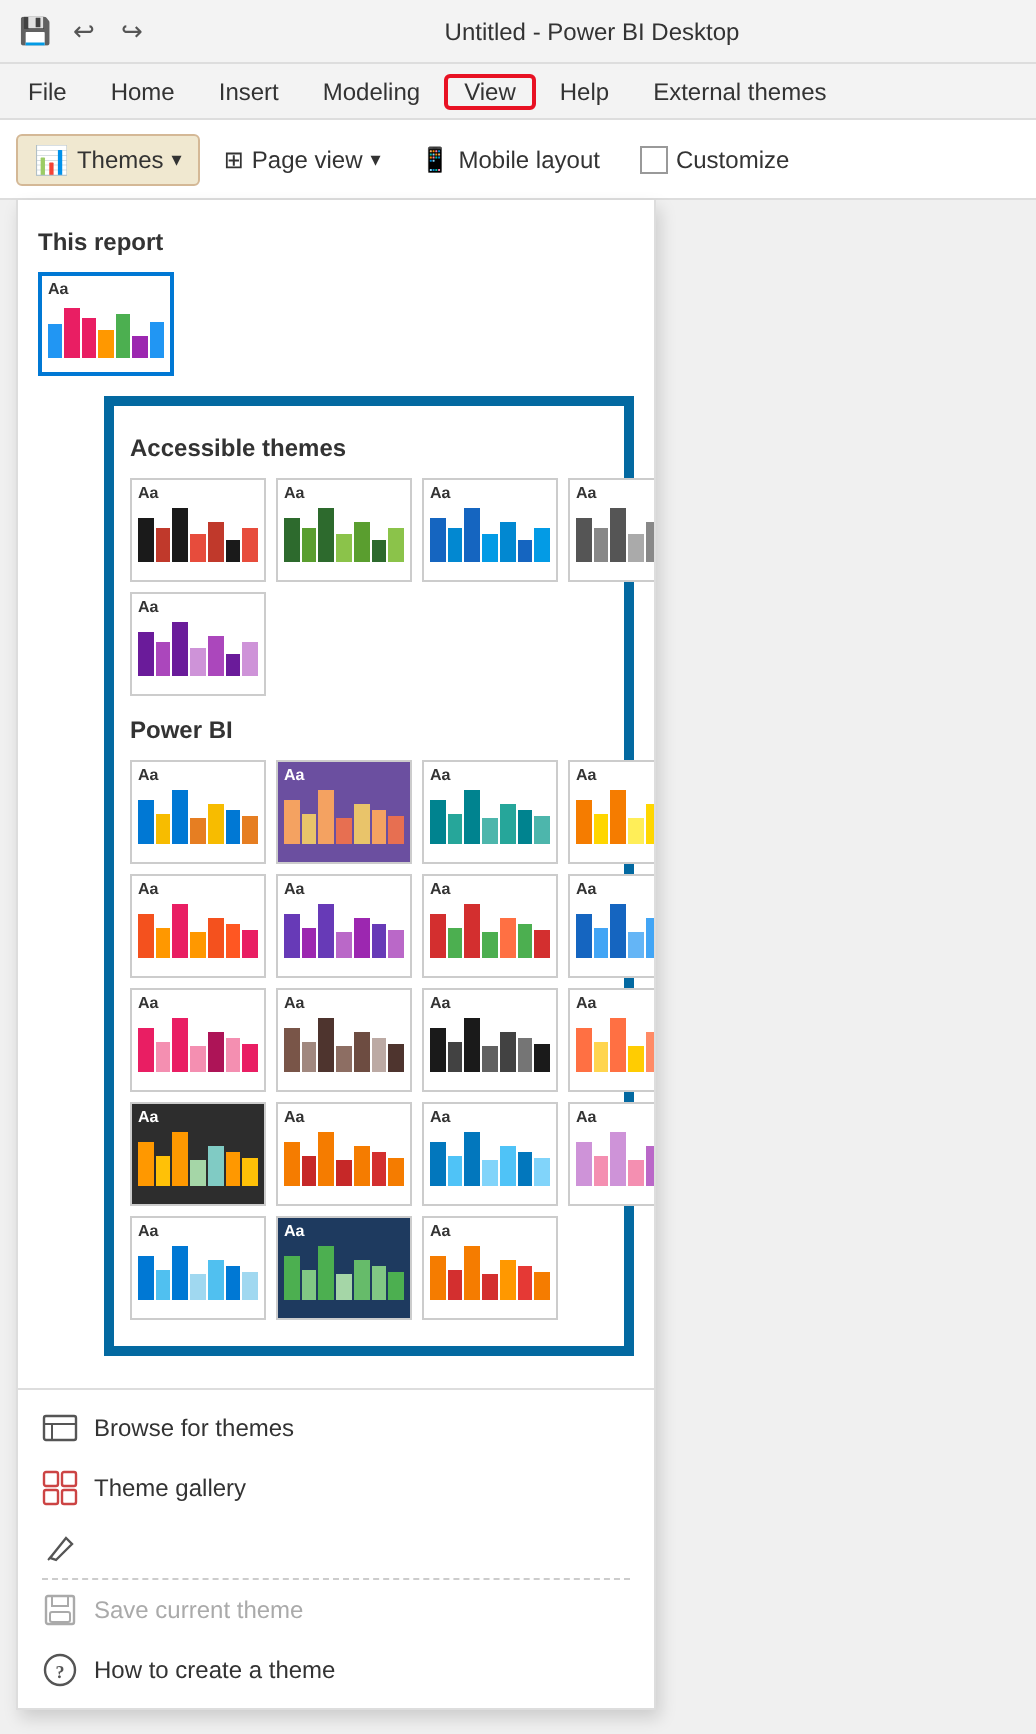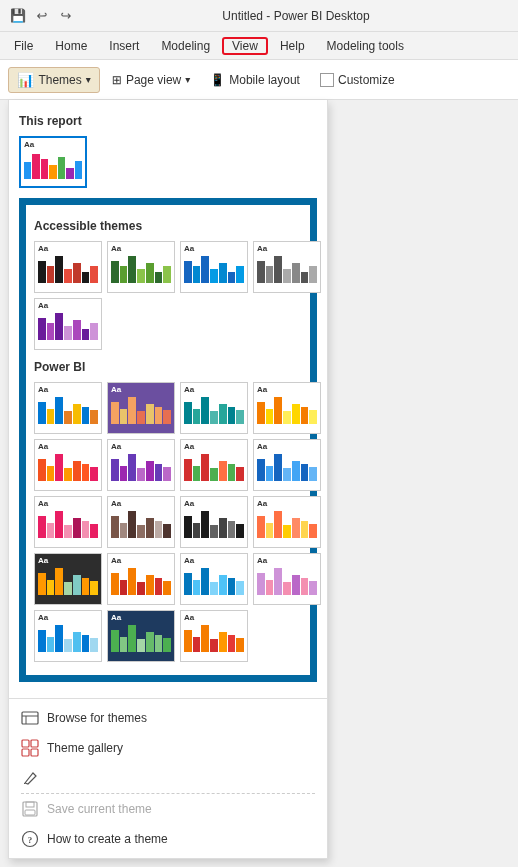--- a/index.html
+++ b/index.html
@@ -113,23 +113,24 @@
       margin-top: 6px;
     }
 
     .current-theme-row {
       display: flex;
       gap: 6px;
       margin-bottom: 10px;
     }
 
     .accessible-section {
-      border: 7px solid #0369a1;
+      border: 5px solid #0369a1;
       padding: 8px;
       margin-bottom: 8px;
+      margin-left: 33px;
     }
 
     .theme-grid {
       display: grid;
       grid-template-columns: repeat(4, 1fr);
       gap: 5px;
       margin-bottom: 5px;
     }
 
     .theme-thumb {
@@ -219,21 +220,21 @@
   <div class="title-text">Untitled - Power BI Desktop</div>
 </div>
 
 <div class="menu-bar">
   <div class="menu-item">File</div>
   <div class="menu-item">Home</div>
   <div class="menu-item">Insert</div>
   <div class="menu-item">Modeling</div>
   <div class="menu-item highlighted">View</div>
   <div class="menu-item">Help</div>
-  <div class="menu-item">Modeling tools</div>
+  <div class="menu-item">External themes</div>
 </div>
 
 <div class="ribbon-bar">
   <div class="ribbon-btn">
     <span class="icon">📊</span>
     <span>Themes</span>
     <span class="chevron">▾</span>
   </div>
   <div class="ribbon-btn-plain">
     <span>⊞</span>

